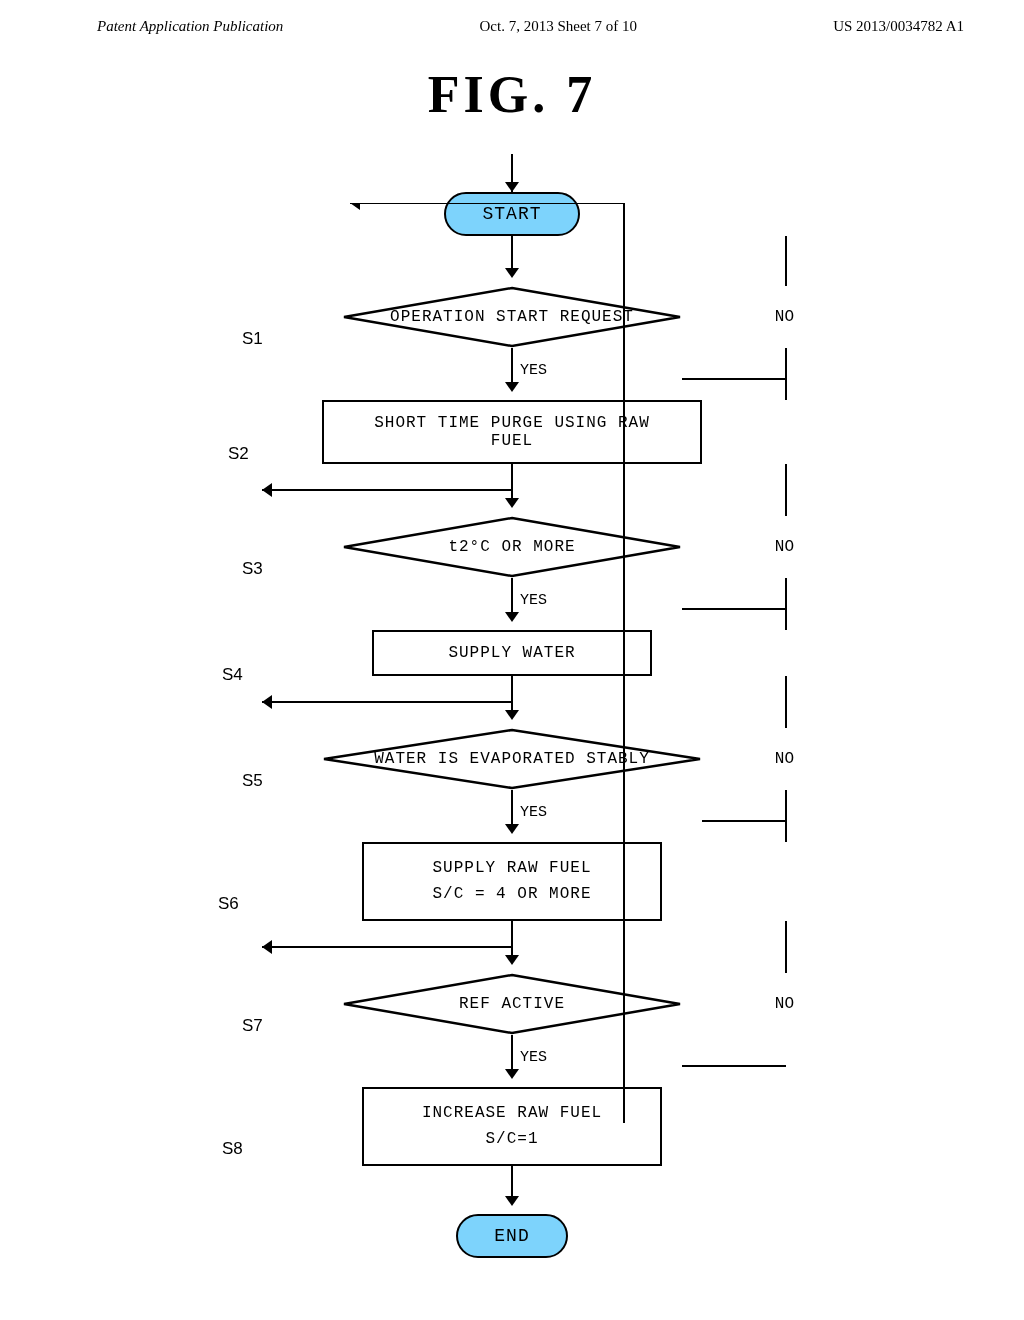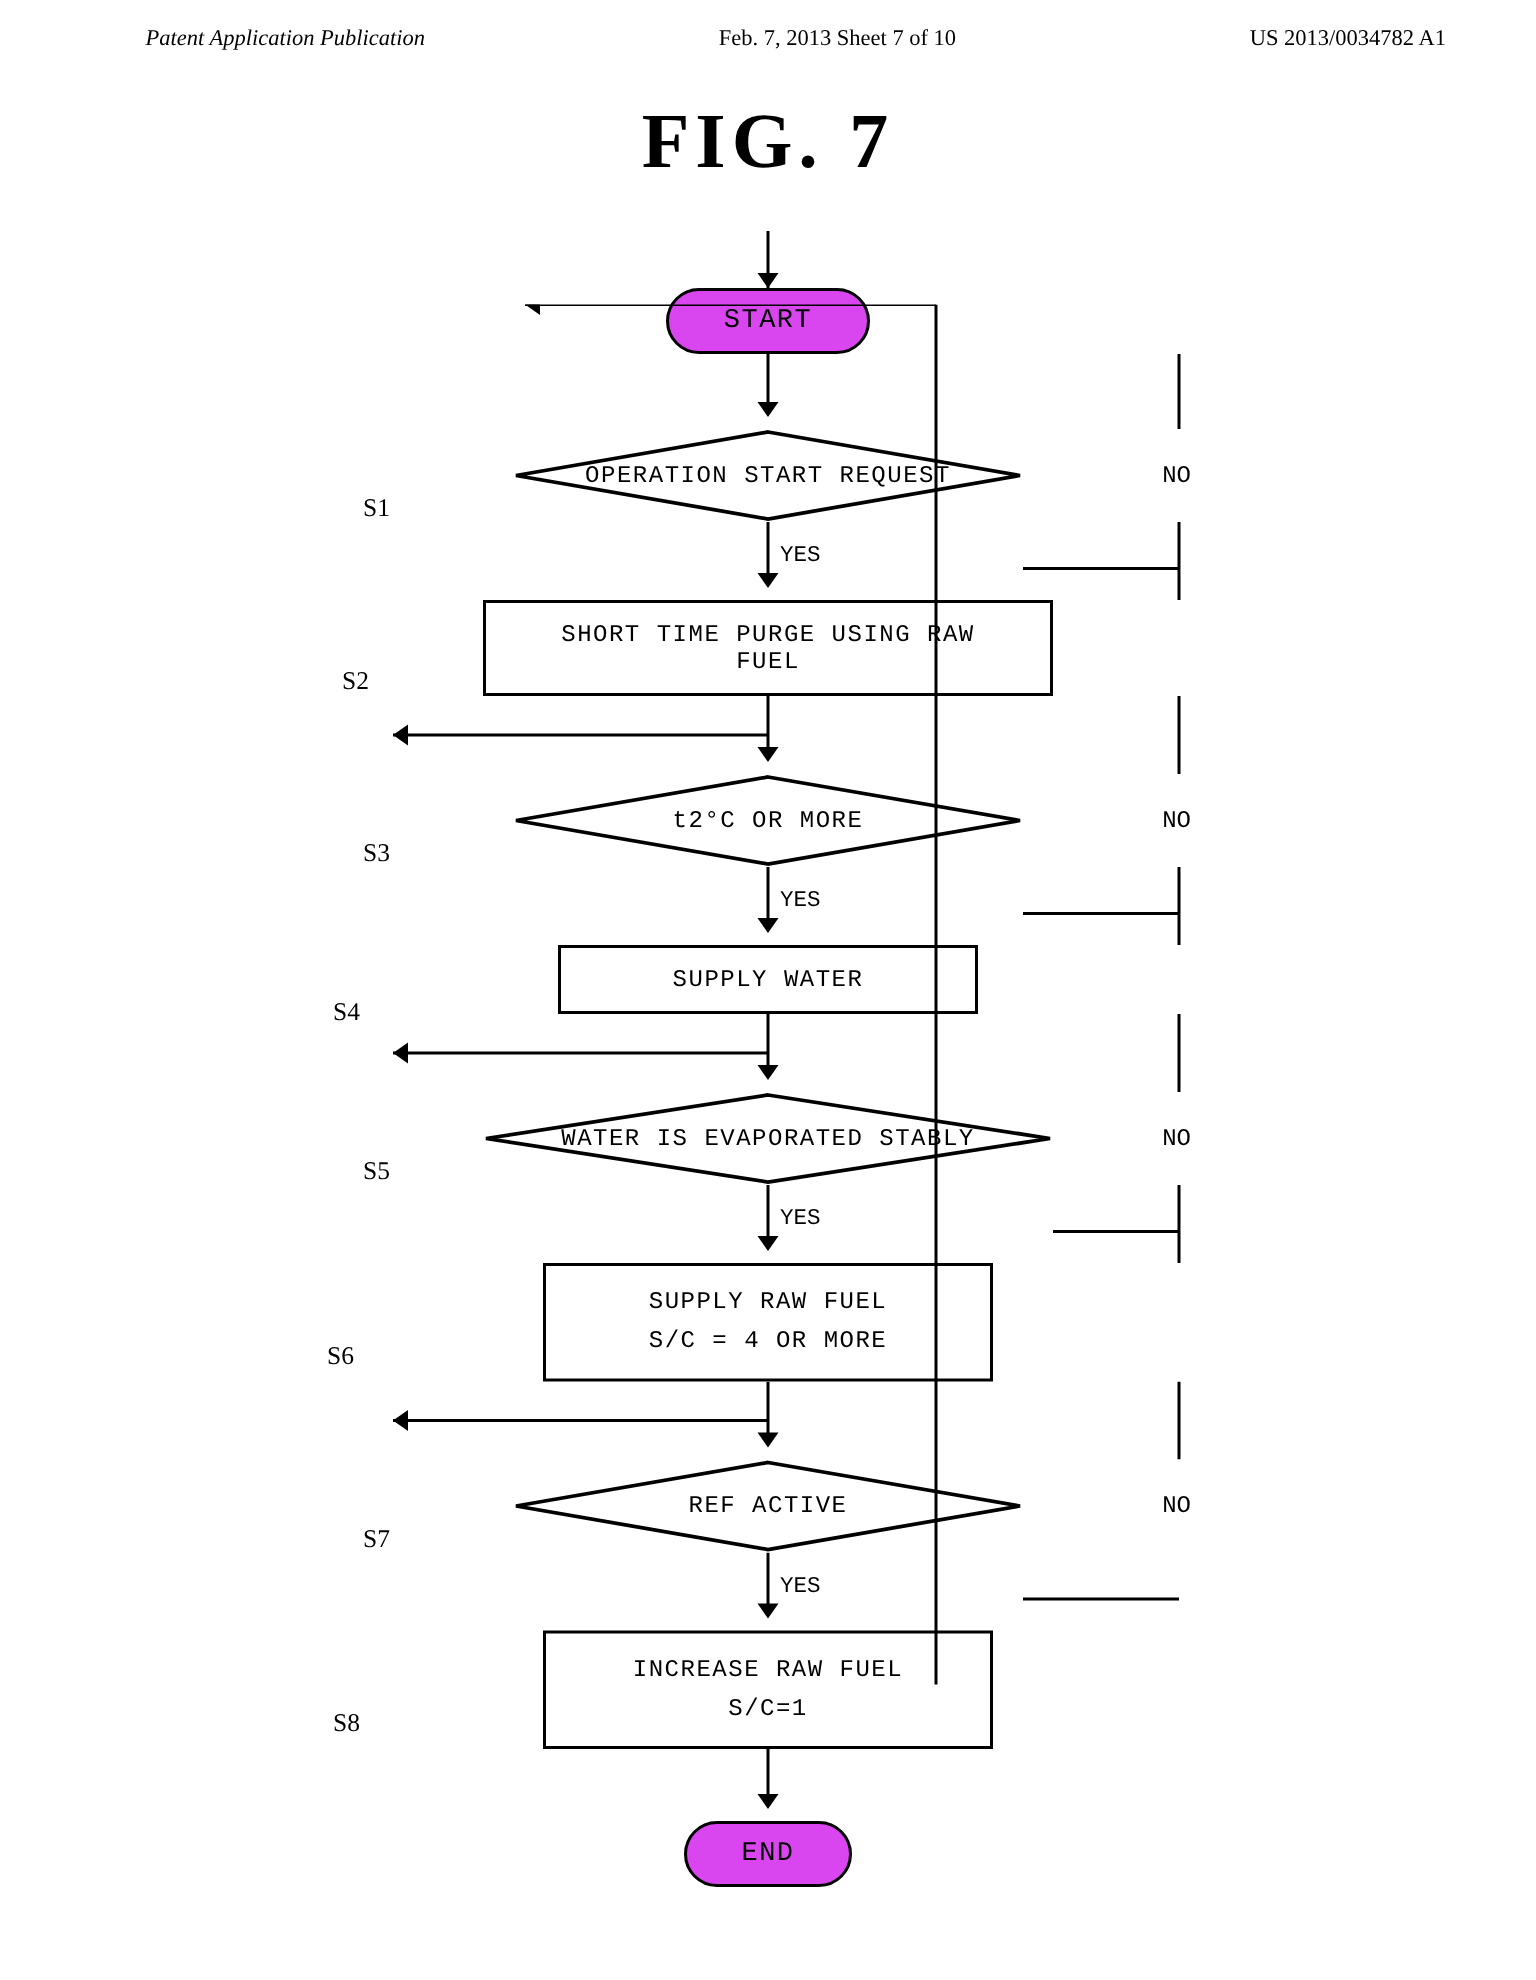--- a/index.html
+++ b/index.html
@@ -41,21 +41,21 @@
     }
 
     
     .oval {
       border: 2.5px solid #000;
       border-radius: 50px;
       padding: 10px 36px;
       font-size: 18px;
       font-family: 'Courier New', Courier, monospace;
       letter-spacing: 1px;
-      background: #d946ef;
+      background: #7dd3fc;
       display: inline-block;
       text-align: center;
     }
 
     .rect {
       border: 2.5px solid #000;
       padding: 12px 24px;
       font-size: 16px;
       font-family: 'Courier New', Courier, monospace;
       letter-spacing: 1px;
@@ -84,21 +84,21 @@
     .diamond-text {
       position: relative;
       z-index: 1;
       font-size: 16px;
       font-family: 'Courier New', Courier, monospace;
       letter-spacing: 1px;
     }
 
     .step-label {
       font-size: 17px;
-      font-family: Liberation Serif, serif;
+      font-family: Liberation Sans, sans-serif;
       position: absolute;
       left: 80px;
       margin-top: 44px;
     }
 
     .no-label {
       font-size: 16px;
       font-family: 'Courier New', Courier, monospace;
       position: absolute;
       right: 68px;
@@ -114,21 +114,21 @@
       position: relative;
       margin: 0;
     }
 
   </style>
 </head>
 <body>
 
 <div class="header">
   <span class="header-left">Patent Application Publication</span>
-  <span class="header-center">Feb. 7, 2013    Sheet 7 of 10</span>
+  <span class="header-center">Oct. 7, 2013    Sheet 7 of 10</span>
   <span class="header-right">US 2013/0034782 A1</span>
 </div>
 
 <div class="diagram-container">
   <div class="fig-title">FIG. 7</div>
 
   <svg width="700" height="38">
     <line x1="350" y1="0" x2="350" y2="38" stroke="#000" stroke-width="2"></line>
     <polygon points="343,28 357,28 350,38" fill="#000"></polygon>
   </svg>

